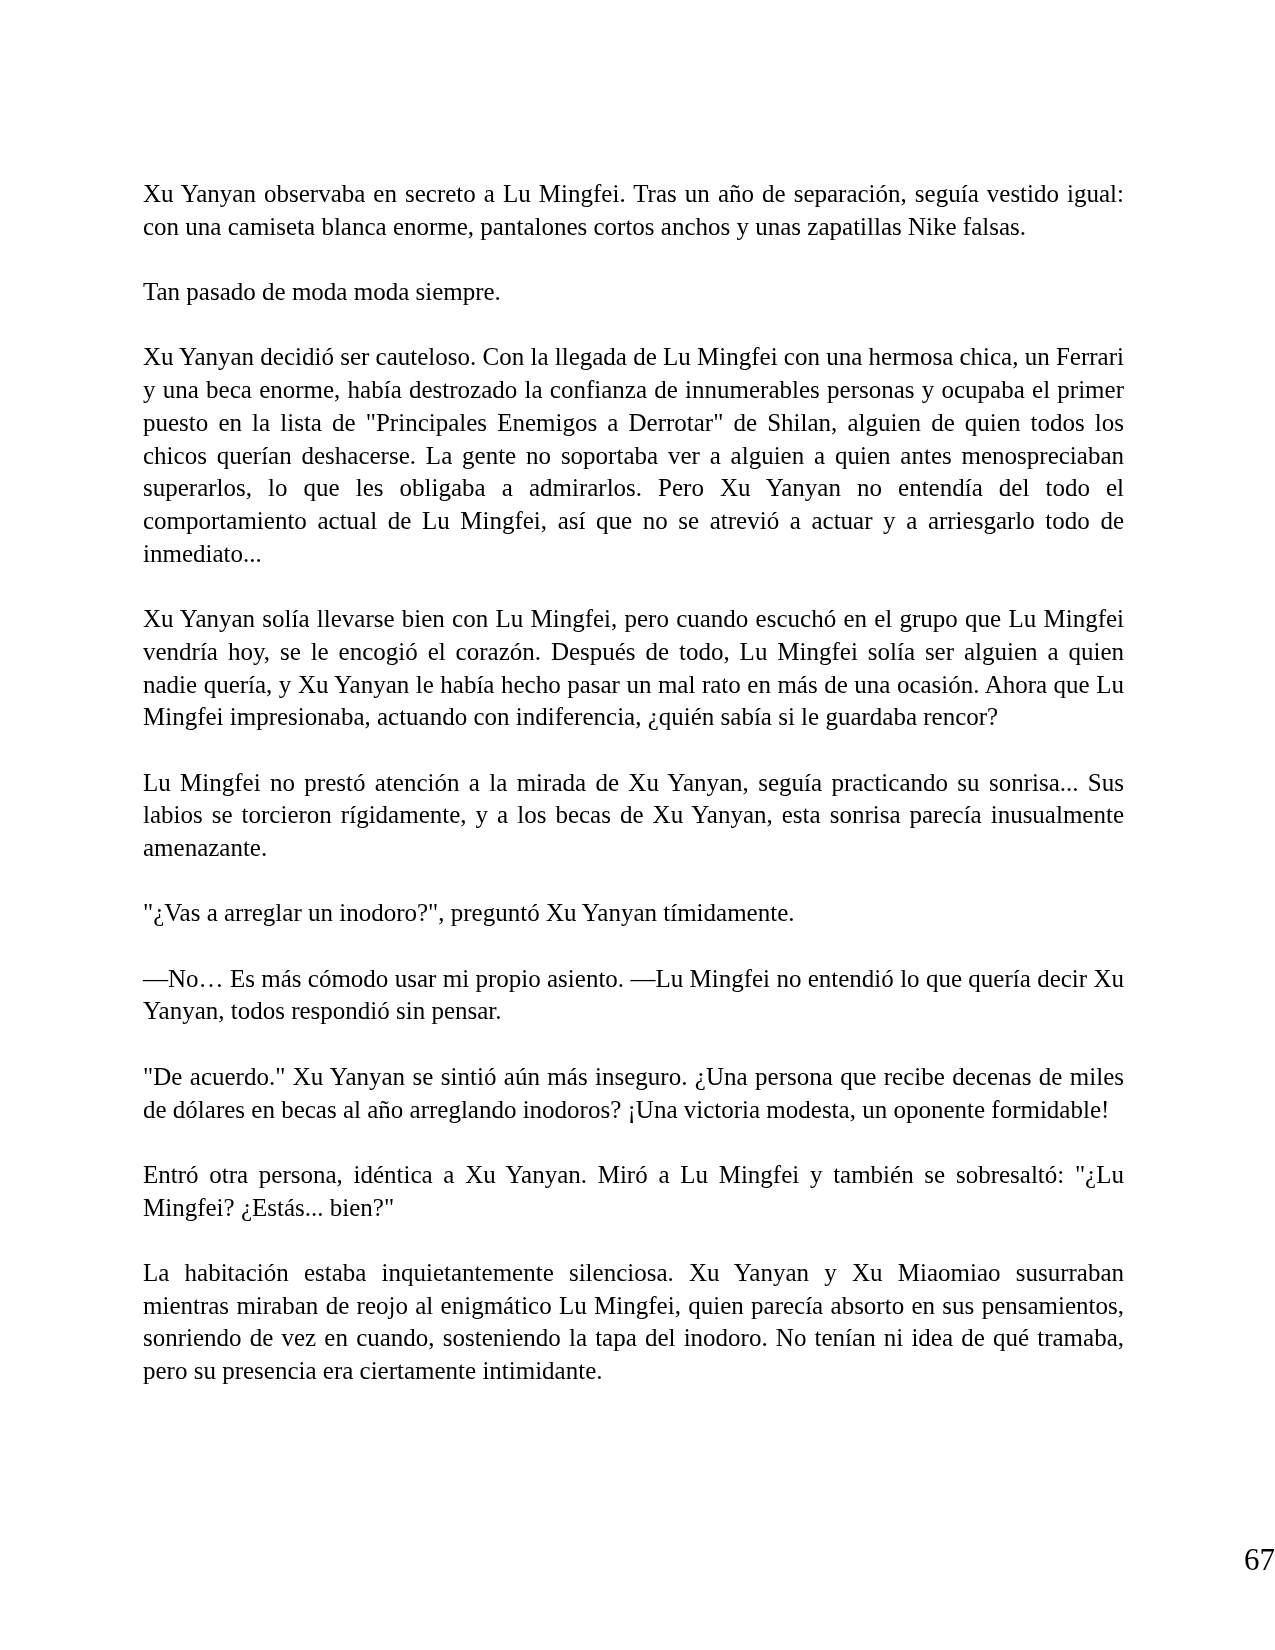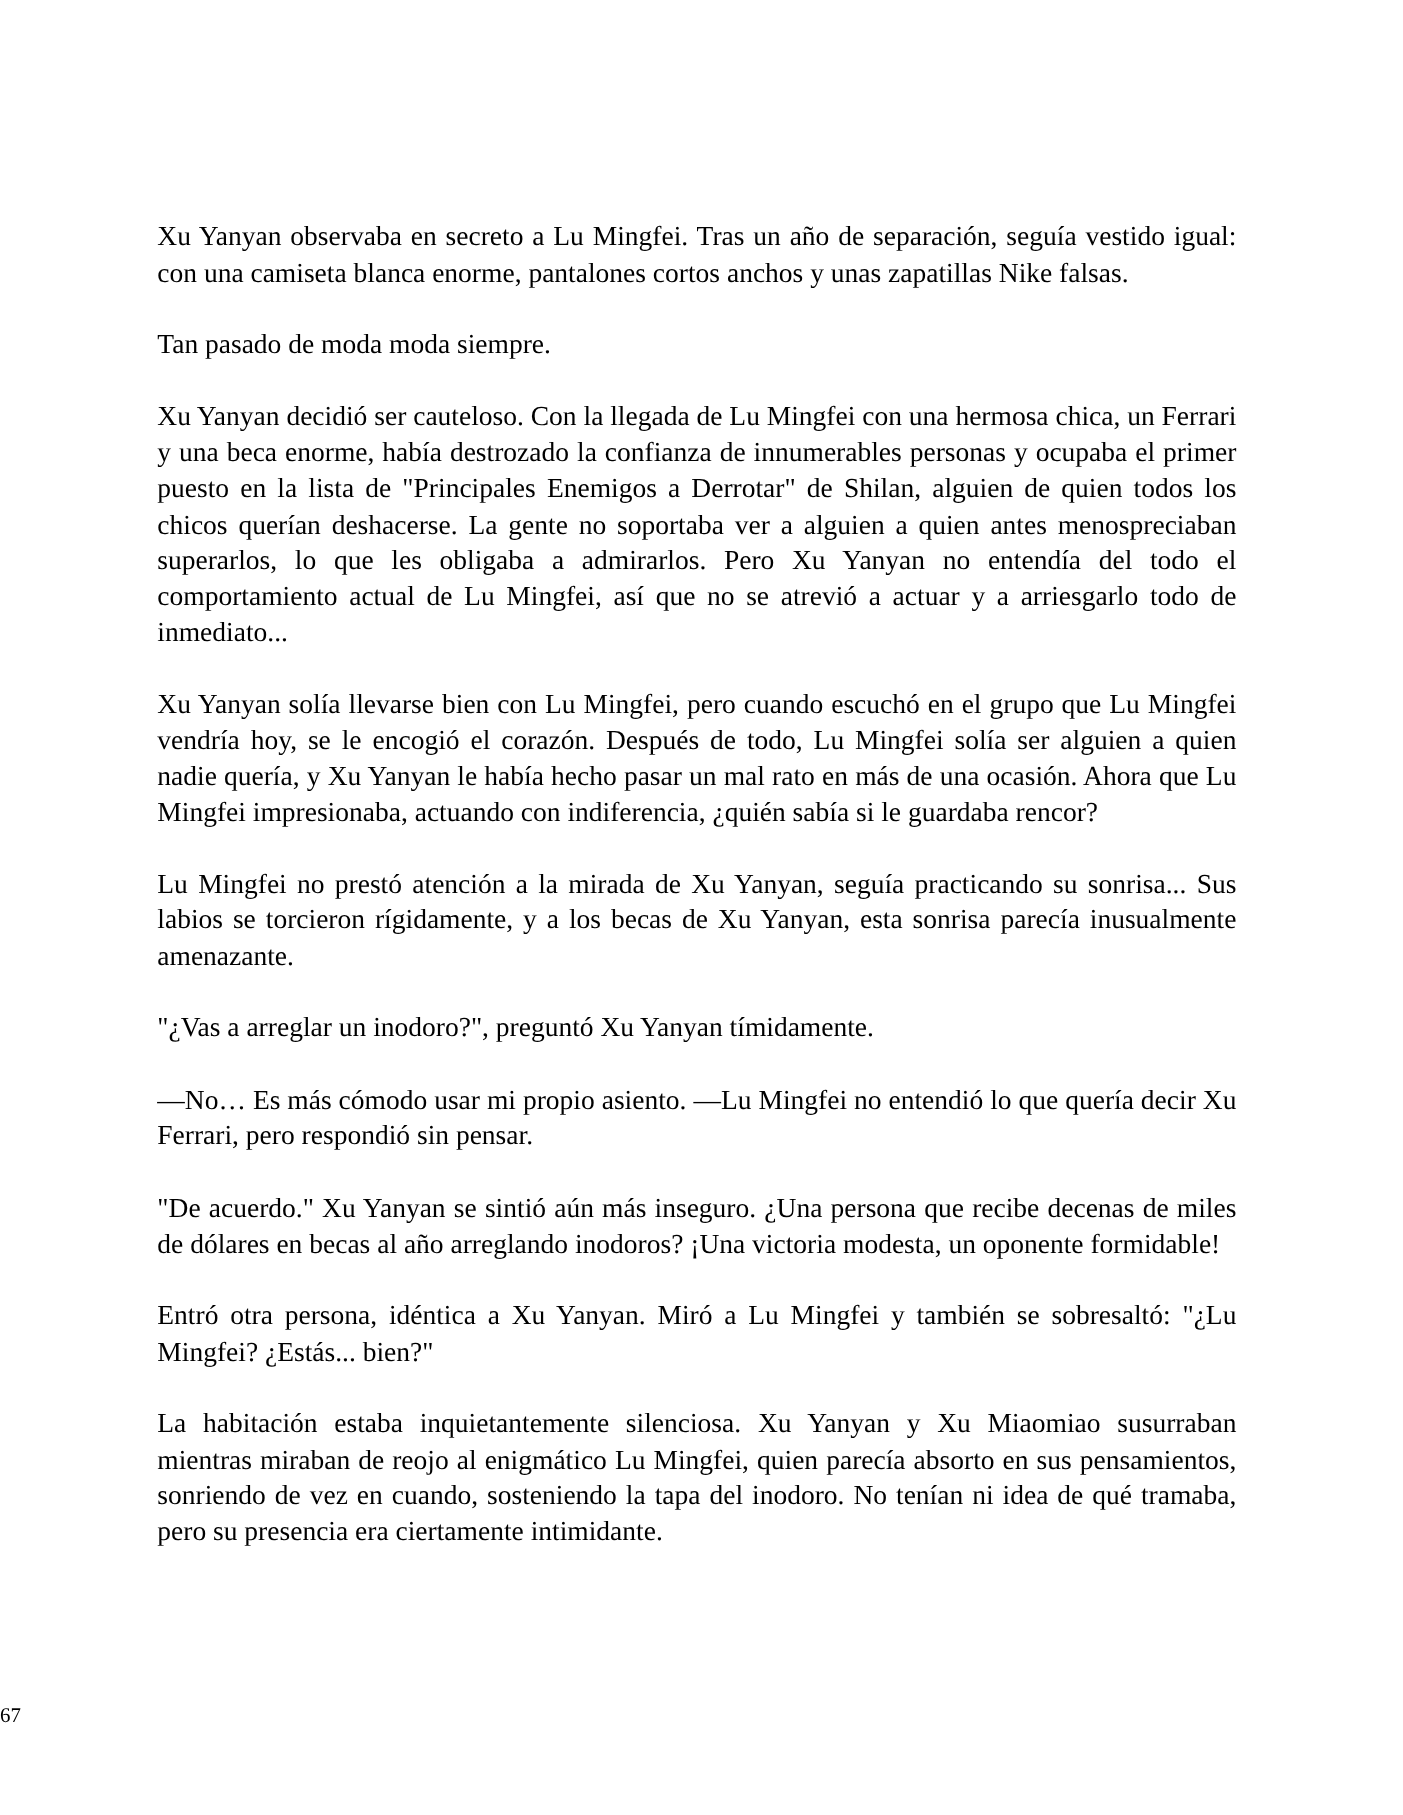--- a/index.html
+++ b/index.html
@@ -15,50 +15,49 @@
     background: #ffffff;
     overflow: hidden;
     font-family: "Liberation Serif", "DejaVu Serif", serif;
     color: #000000;
   }
   .content {
     position: absolute;
     left: 143px;
     top: 178px;
     width: 981px;
-    margin-top: 22px;
   }
   .content p {
     margin: 0 0 32.7px 0;
     font-size: 25px;
     line-height: 32.7px;
     text-align: justify;
     color: #000000;
   }
   .page-number {
     position: absolute;
     top: 1544px;
     left: 0;
     width: 100%;
-    text-align: left;
-    font-size: 19px;
+    text-align: right;
+    font-size: 31px;
     line-height: 32.7px;
     color: #000000;
   }
 </style>
 </head>
 <body>
 
 <div class="page">
   <div class="content">
     <p>Xu Yanyan observaba en secreto a Lu Mingfei. Tras un año de separación, seguía vestido igual: con una camiseta blanca enorme, pantalones cortos anchos y unas zapatillas Nike falsas.</p>
     <p>Tan pasado de moda moda siempre.</p>
     <p>Xu Yanyan decidió ser cauteloso. Con la llegada de Lu Mingfei con una hermosa chica, un Ferrari y una beca enorme, había destrozado la confianza de innumerables personas y ocupaba el primer puesto en la lista de "Principales Enemigos a Derrotar" de Shilan, alguien de quien todos los chicos querían deshacerse. La gente no soportaba ver a alguien a quien antes menospreciaban superarlos, lo que les obligaba a admirarlos. Pero Xu Yanyan no entendía del todo el comportamiento actual de Lu Mingfei, así que no se atrevió a actuar y a arriesgarlo todo de inmediato...</p>
     <p>Xu Yanyan solía llevarse bien con Lu Mingfei, pero cuando escuchó en el grupo que Lu Mingfei vendría hoy, se le encogió el corazón. Después de todo, Lu Mingfei solía ser alguien a quien nadie quería, y Xu Yanyan le había hecho pasar un mal rato en más de una ocasión. Ahora que Lu Mingfei impresionaba, actuando con indiferencia, ¿quién sabía si le guardaba rencor?</p>
     <p>Lu Mingfei no prestó atención a la mirada de Xu Yanyan, seguía practicando su sonrisa... Sus labios se torcieron rígidamente, y a los becas de Xu Yanyan, esta sonrisa parecía inusualmente amenazante.</p>
     <p>"¿Vas a arreglar un inodoro?", preguntó Xu Yanyan tímidamente.</p>
-    <p>—No… Es más cómodo usar mi propio asiento. —Lu Mingfei no entendió lo que quería decir Xu Ferrari, pero respondió sin pensar.</p>
+    <p>—No… Es más cómodo usar mi propio asiento. —Lu Mingfei no entendió lo que quería decir Xu Yanyan, todos respondió sin pensar.</p>
     <p>"De acuerdo." Xu Yanyan se sintió aún más inseguro. ¿Una persona que recibe decenas de miles de dólares en becas al año arreglando inodoros? ¡Una victoria modesta, un oponente formidable!</p>
     <p>Entró otra persona, idéntica a Xu Yanyan. Miró a Lu Mingfei y también se sobresaltó: "¿Lu Mingfei? ¿Estás... bien?"</p>
     <p>La habitación estaba inquietantemente silenciosa. Xu Yanyan y Xu Miaomiao susurraban mientras miraban de reojo al enigmático Lu Mingfei, quien parecía absorto en sus pensamientos, sonriendo de vez en cuando, sosteniendo la tapa del inodoro. No tenían ni idea de qué tramaba, pero su presencia era ciertamente intimidante.</p>
   </div>
   <div class="page-number">67</div>
 </div>
 
 </body></html>

